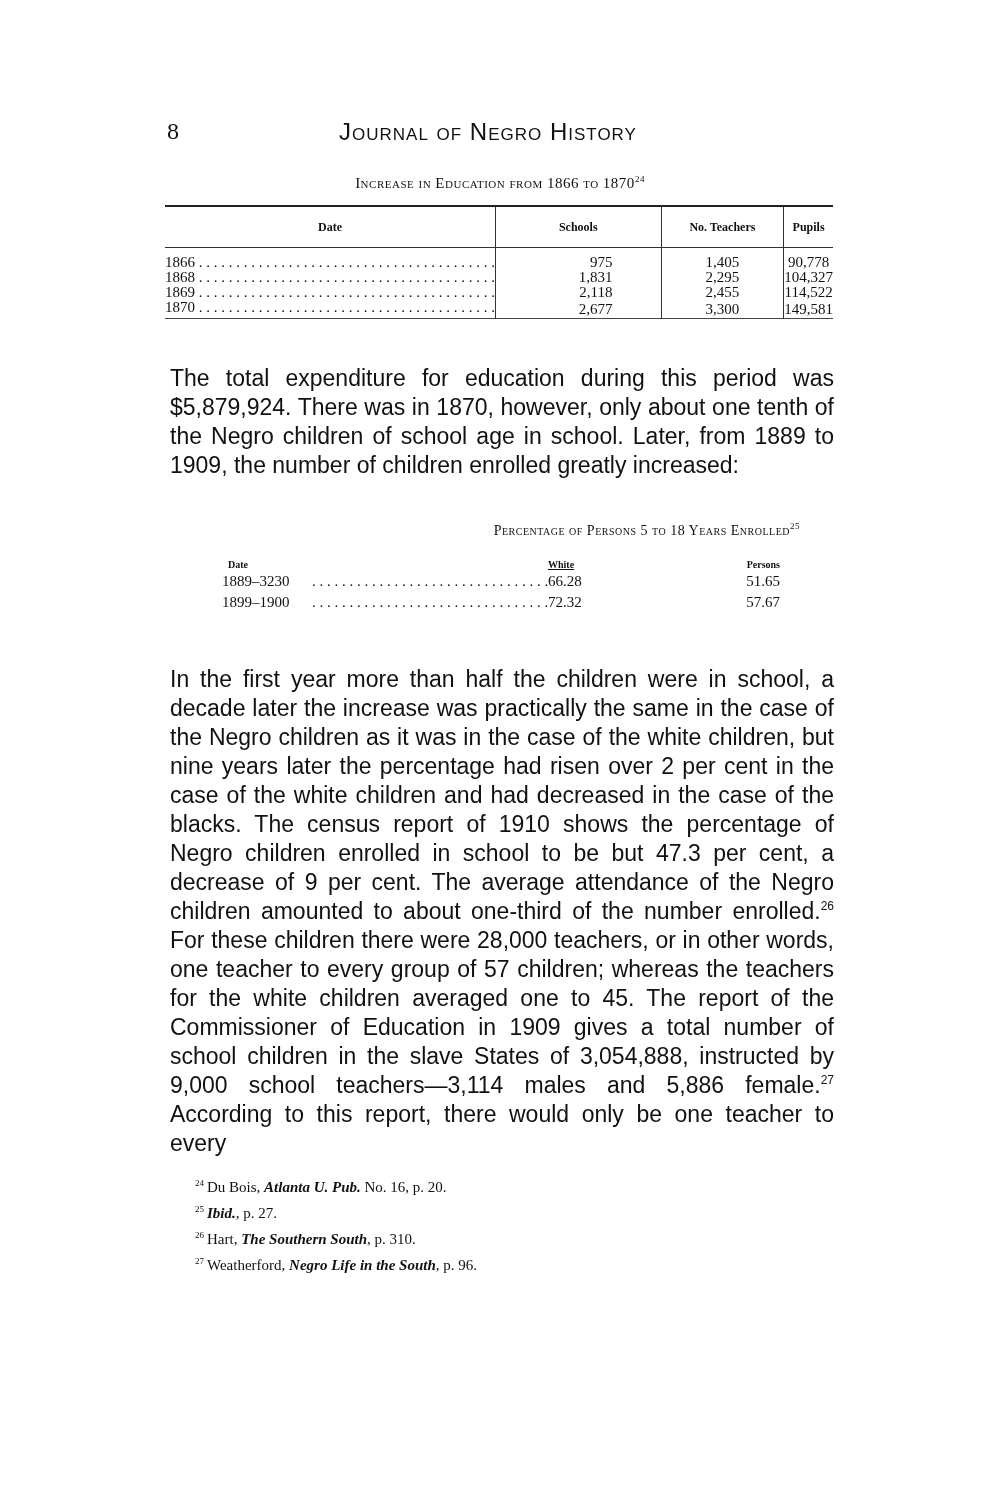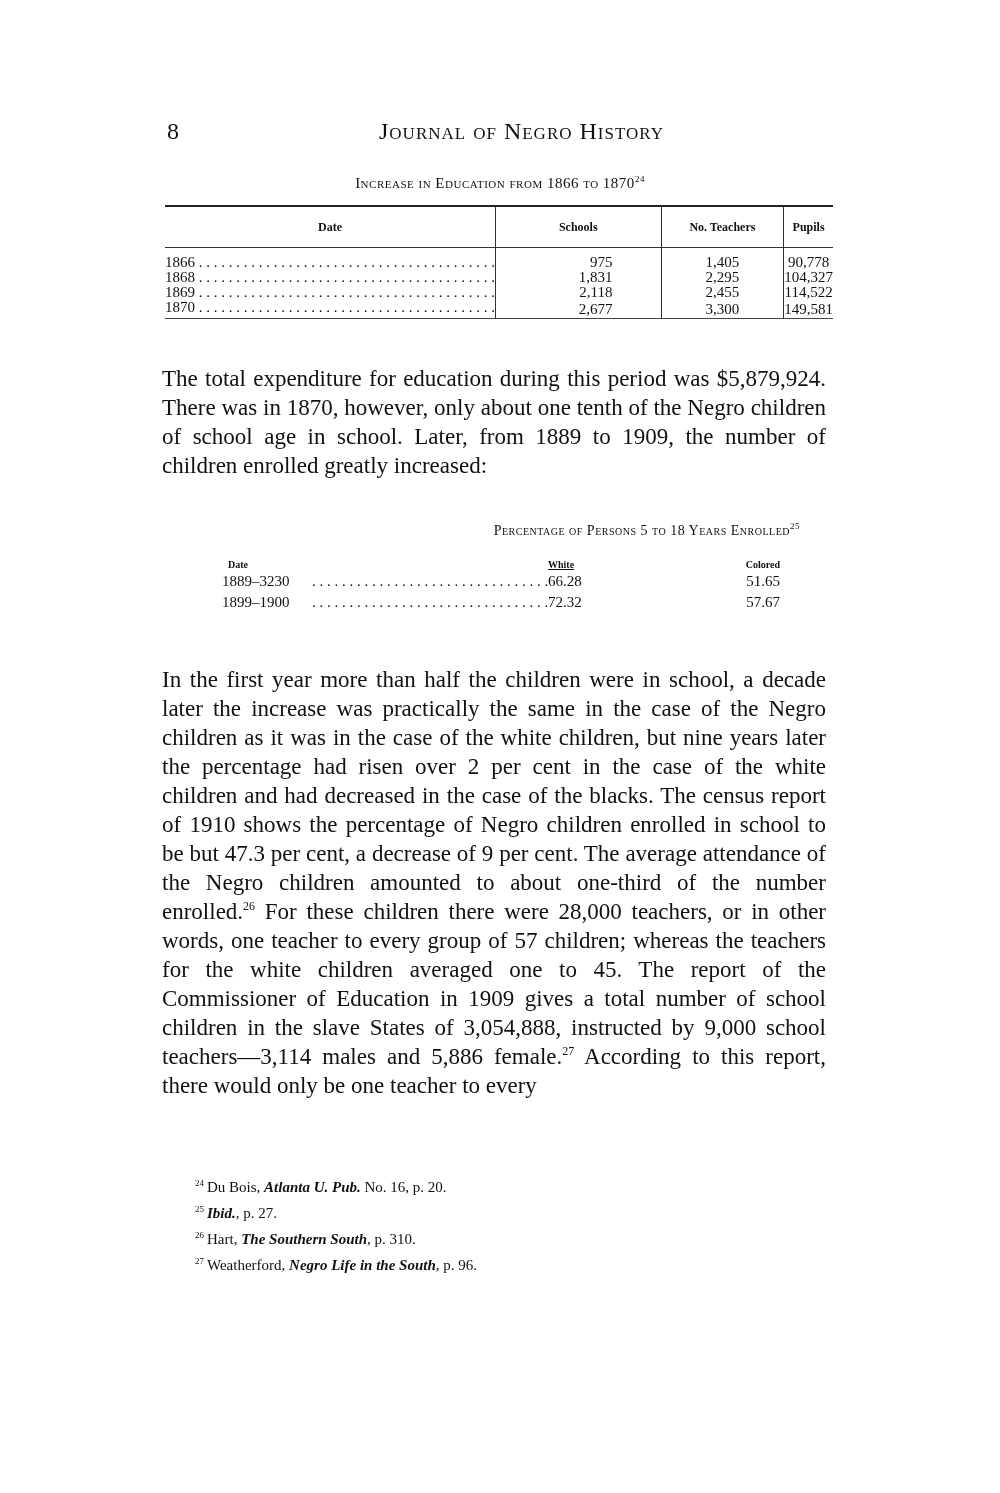--- a/index.html
+++ b/index.html
@@ -6,22 +6,22 @@
   body {
     width: 1000px; height: 1493px; position: relative; overflow: hidden;
     font-family: "DejaVu Serif", "Liberation Serif", serif;
     color: #111;
   }
   .page-number {
     position: absolute; left: 167px; top: 118px;
     font-family: "Liberation Serif", serif; font-size: 24px;
   }
   .running-head {
-    position: absolute; left: 344px; top: 118px; width: 320px; text-align: right;
-    font-family: Liberation Serif, serif; font-size: 24px; letter-spacing: 1px;
+    position: absolute; left: 328px; top: 118px; width: 320px; text-align: center;
+    font-family: Liberation Sans, sans-serif; font-size: 24px; letter-spacing: 1px;
     font-variant: small-caps;
   }
   .table-caption {
     position: absolute; left: 160px; width: 680px; text-align: center;
     font-family: "Liberation Serif", serif; font-size: 15px; font-variant: small-caps;
     letter-spacing: 0.5px;
   }
   .table-caption sup { font-size: 9px; }
   #table1-caption { top: 174px; }
   
@@ -41,22 +41,22 @@
   .t1 .c-num { text-align: center; }
   .t1 tr.first td { padding-top: 7px; }
   .dots::after {
     content: " . . . . . . . . . . . . . . . . . . . . . . . . . . . . . . . . . . . . . . . .";
     letter-spacing: 0px;
   }
   .t1 .c-date { position: relative; }
   .t1 .c-schools { width: 144px; }
   .t1 .c-teachers { width: 147px; }
   .para {
-    position: absolute; left: 162px; width: 664px;
-    font-family: Liberation Serif, serif; font-size: 23px; line-height: 29px;
+    position: absolute; left: 170px; width: 664px;
+    font-family: Liberation Sans, sans-serif; font-size: 23px; line-height: 29px;
     text-align: justify; margin: 0;
   }
   #para1 { top: 364px; }
   #para2 { top: 665px; }
   .para sup { font-size: 12px; line-height: 0; }
   #table2-caption { top: 521px; left: 210px; width: 590px; font-size: 14px; text-align: right; }
   .t2 {
     position: absolute; left: 222px; top: 559px; width: 558px;
     font-family: "Liberation Serif", serif;
   }
@@ -122,21 +122,21 @@
 
 <p class="para" id="para1">The total expenditure for education during this period was $5,879,924. There was in 1870, however, only about one tenth of the Negro children of school age in school. Later, from 1889 to 1909, the number of children enrolled greatly increased:</p>
 
 <div class="table-caption" id="table2-caption"><span>Percentage of Persons 5 to 18 Years Enrolled</span><sup>25</sup></div>
 
 <div class="t2">
   <div class="t2-row t2-head">
     <span class="col-date">Date</span>
     <span class="col-dots"></span>
     <span class="col-white">White</span>
-    <span class="col-colored">Colored</span>
+    <span class="col-colored">Persons</span>
   </div>
   <div class="t2-row">
     <span class="col-date">1889–3230</span>
     <span class="col-dots dots"></span>
     <span class="col-white">66.28</span>
     <span class="col-colored">51.65</span>
   </div>
   <div class="t2-row">
     <span class="col-date">1899–1900</span>
     <span class="col-dots dots"></span>

